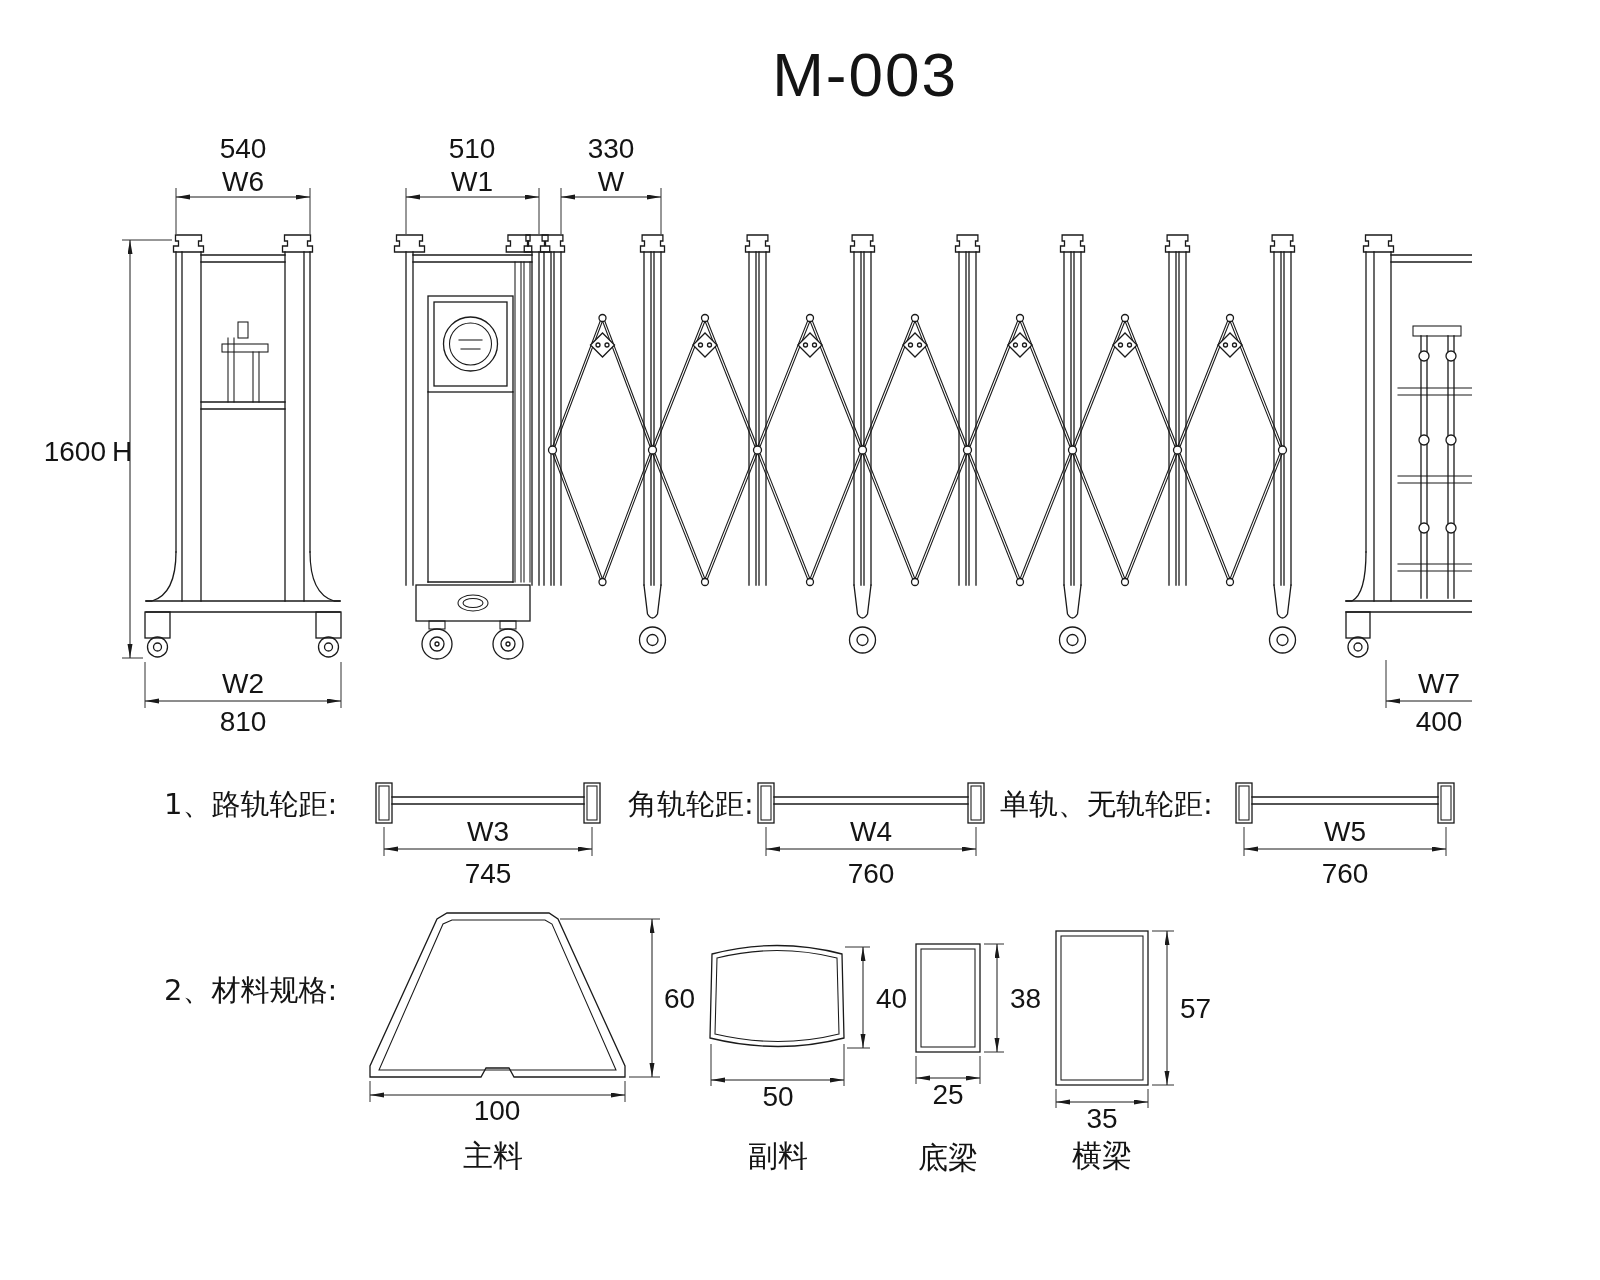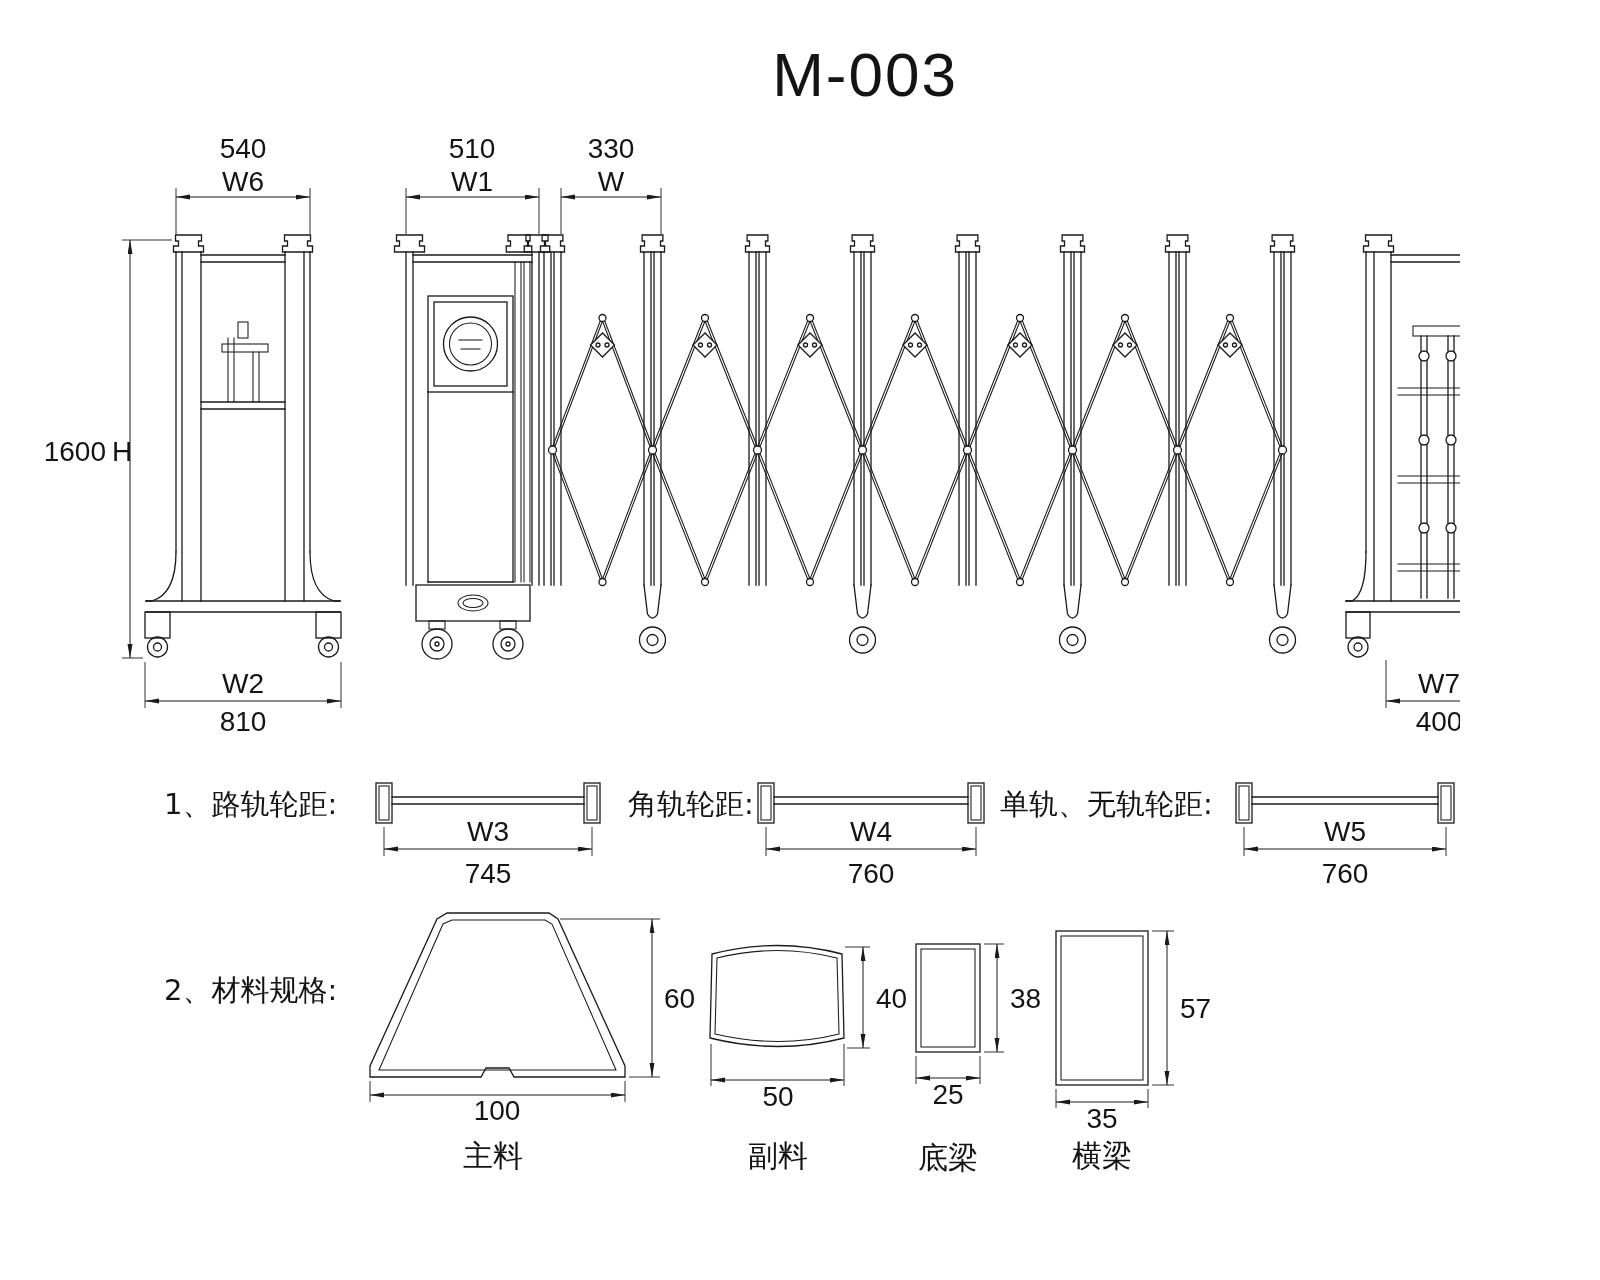--- a/index.html
+++ b/index.html
@@ -1,17 +1,17 @@
 <!DOCTYPE html>
 <html><head>
 <meta charset="utf-8">
 <style>
   html,body{margin:0;padding:0;background:#ffffff;}
   .stage{position:relative;width:1460px;height:1280px;background:#ffffff;overflow:hidden;
-         font-family:"Liberation Sans",sans-serif;}
+         font-family:"Liberation Sans",sans-serif;padding-left:12px;}
   svg{position:absolute;left:0;top:0;}
   .ln{stroke:#1a1a1a;stroke-width:1.3;fill:none;stroke-linecap:square;}
   .thin{stroke-width:1.05;}
   .fw{fill:#ffffff;}
   .ext{stroke:#1a1a1a;stroke-width:0.9;fill:none;}
   .dim{stroke:#1a1a1a;stroke-width:1;fill:none;}
   .arr2{marker-start:url(#arr);marker-end:url(#arr);}
   text{fill:#141414;font-family:"Liberation Sans","DejaVu Sans",sans-serif;}
   .num{font-size:28px;text-anchor:middle;}
   .left{text-anchor:start;}

